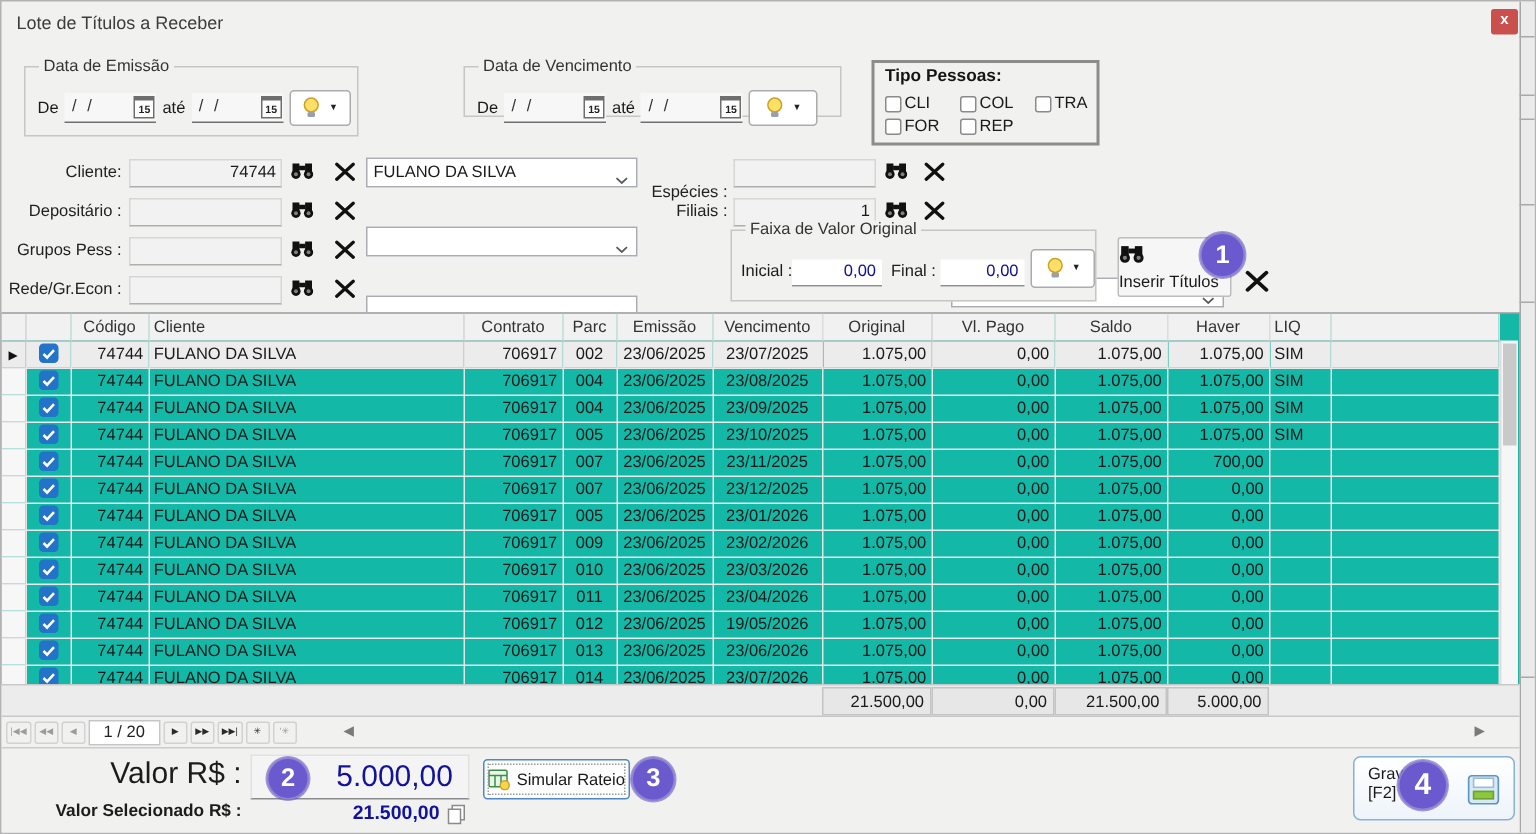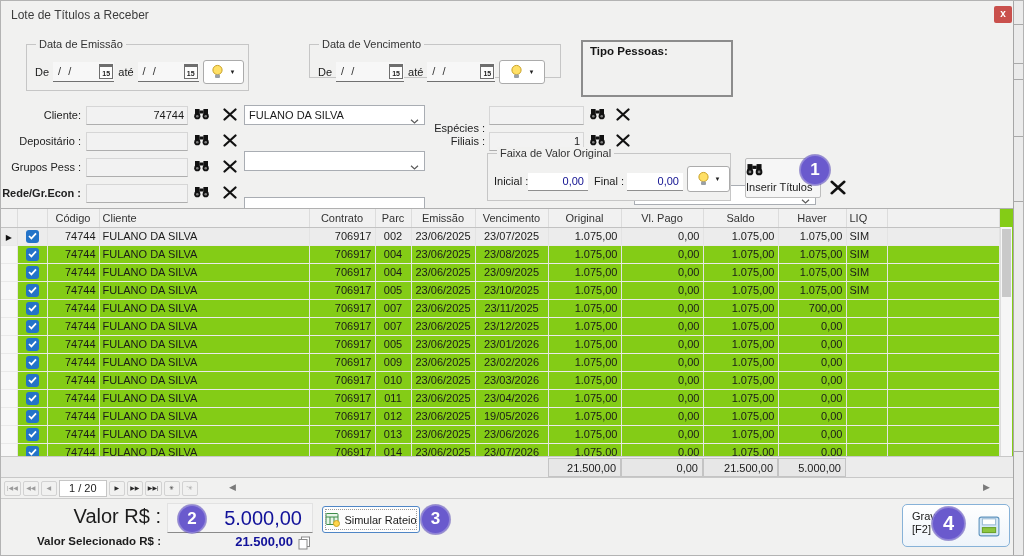--- a/index.html
+++ b/index.html
@@ -55,21 +55,21 @@
 
   .inserir-btn { left:744px; top:157px; width:76px; height:40px; background:#f6f6f6; border:1px solid #bdbdbd;
     border-radius:2px; cursor:pointer; padding-top:4px; }
   .inserir-btn .lbl { display:block; margin-top:3px; font-size:11px; color:#1a1a1a; }
 
   
   .ann { border-radius:50%; background:#6a5acd; color:#fff; font-weight:bold; text-align:center;
     box-shadow:inset 0 0 0 1px rgba(255,255,255,0.25), 0 0 0 1px rgba(90,74,176,0.55); z-index:30; }
 
   
-  .grid-wrap { left:0; top:207px; width:1012px; height:248px; background:#84cc16; border-top:1px solid #b0b0b0; overflow:hidden; }
+  .grid-wrap { left:0; top:207px; width:1012px; height:248px; background:#14b8a6; border-top:1px solid #b0b0b0; overflow:hidden; }
   table.grid { border-collapse:collapse; table-layout:fixed; width:998px; }
   .grid th { height:18px; background:#f1f1f1; border-bottom:1px solid #c2c2c2; border-right:1px solid #dcdcdc;
     font-weight:normal; font-size:11px; color:#333; padding:0 3px; }
   .grid td { height:18px; border-right:1px solid #e3e3e3; border-bottom:1px solid #e9e9e9; padding:0 3px;
     font-size:11px; color:#1a1a1a; white-space:nowrap; overflow:hidden; }
   .grid tr.focused td { background:#ececec; }
   .num { text-align:right; } .ctr { text-align:center; } .lft { text-align:left; }
   .c-ind { background:#f7f7f7; padding:0 !important; text-align:center; }
   .ind-arrow { font-size:8px; color:#111; }
   .chk { width:13px; height:13px; background:#2373c8; border-radius:3px; display:inline-flex;
@@ -120,21 +120,21 @@
   <div class="abs close-btn">x</div>
 
   <div class="abs edge-strip"></div>
   <div class="abs edge-line" style="top:23px"></div>
   <div class="abs edge-line" style="top:62px"></div>
   <div class="abs edge-line" style="top:78px"></div>
   <div class="abs edge-line" style="top:135px"></div>
   <div class="abs edge-line" style="top:200px"></div>
   <div class="abs edge-line" style="top:450px"></div>
 
-  <div class="abs group" style="left:25px; top:43px; width:223px; height:47px;">
+  <div class="abs group" style="left:15px; top:43px; width:223px; height:47px;">
     <span class="group-legend">Data de Emissão</span>
     <div class="date-inner">
       <span>De</span>
       <span class="date-field"><span>/ /</span><span class="cal-icon">15</span></span>
       <span>até</span>
       <span class="date-field"><span>/ /</span><span class="cal-icon">15</span></span>
       <span class="lamp-btn">
         <svg width="13" height="16" viewBox="0 0 13 16">
             <circle cx="6.5" cy="6" r="4.6" fill="#ffe066" stroke="#c9a227"></circle>
             <rect x="4" y="10.6" width="5" height="3.4" rx="1" fill="#9aa0a6"></rect>
@@ -156,20 +156,42 @@
             <circle cx="6.5" cy="6" r="4.6" fill="#ffe066" stroke="#c9a227"></circle>
             <rect x="4" y="10.6" width="5" height="3.4" rx="1" fill="#9aa0a6"></rect>
           </svg>
         <span class="caret">▼</span>
       </span>
     </div>
   </div>
 
   <div class="abs tipo-group">
     <span class="tipo-title">Tipo Pessoas:</span>
+    <div class="tp-grid">
+        <span class="tp-item">
+          <span class="tp-box"></span>
+          <span class="tp-lbl">CLI</span>
+        </span>
+        <span class="tp-item">
+          <span class="tp-box"></span>
+          <span class="tp-lbl">COL</span>
+        </span>
+        <span class="tp-item">
+          <span class="tp-box"></span>
+          <span class="tp-lbl">TRA</span>
+        </span>
+        <span class="tp-item">
+          <span class="tp-box"></span>
+          <span class="tp-lbl">FOR</span>
+        </span>
+        <span class="tp-item">
+          <span class="tp-box"></span>
+          <span class="tp-lbl">REP</span>
+        </span>
+      </div>
   </div>
 
   <div class="abs flabel" style="left:0; top:105px; width:80px;">Cliente:</div>
   <div class="abs ffield" style="left:85px; top:105px; width:102px;">74744</div>
   <span class="abs icon-btn" style="left:193px; top:107px;"><svg width="15" height="12" viewBox="0 0 15 12">
         <rect x="1" y="1" width="4.6" height="6" fill="#111"></rect>
         <rect x="9.4" y="1" width="4.6" height="6" fill="#111"></rect>
         <rect x="5.4" y="2.5" width="4.2" height="3" fill="#111"></rect>
         <circle cx="3.3" cy="8.2" r="3.1" fill="#111"></circle>
         <circle cx="11.7" cy="8.2" r="3.1" fill="#111"></circle>
@@ -212,21 +234,21 @@
         <circle cx="3.3" cy="8.2" r="1.3" fill="#808080"></circle>
         <circle cx="11.7" cy="8.2" r="1.3" fill="#808080"></circle>
       </svg></span>
   <span class="abs icon-btn" style="left:222px; top:159px;"><svg width="14" height="13" viewBox="0 0 14 13">
         <path d="M1.5 1.5 L12.5 11.5 M12.5 1.5 L1.5 11.5" stroke="#111" stroke-width="2.2" stroke-linecap="round"></path>
       </svg></span>
   <div class="abs combo" style="left:243px; top:156px; width:181px;"><span></span><span class="chev"><svg width="9" height="5" viewBox="0 0 9 5">
           <path d="M1 0.8 L4.5 4 L8 0.8" stroke="#5a5a5a" stroke-width="1.2" fill="none"></path>
         </svg></span></div>
 
-  <div class="abs flabel" style="left:0; top:183px; width:80px;font-weight:bold;">Rede/Gr.Econ :</div>
+  <div class="abs flabel" style="left:0; top:183px; width:80px;">Rede/Gr.Econ :</div>
   <div class="abs ffield" style="left:85px; top:183px; width:102px;"></div>
   <span class="abs icon-btn" style="left:193px; top:185px;"><svg width="15" height="12" viewBox="0 0 15 12">
         <rect x="1" y="1" width="4.6" height="6" fill="#111"></rect>
         <rect x="9.4" y="1" width="4.6" height="6" fill="#111"></rect>
         <rect x="5.4" y="2.5" width="4.2" height="3" fill="#111"></rect>
         <circle cx="3.3" cy="8.2" r="3.1" fill="#111"></circle>
         <circle cx="11.7" cy="8.2" r="3.1" fill="#111"></circle>
         <circle cx="3.3" cy="8.2" r="1.3" fill="#808080"></circle>
         <circle cx="11.7" cy="8.2" r="1.3" fill="#808080"></circle>
       </svg></span>

